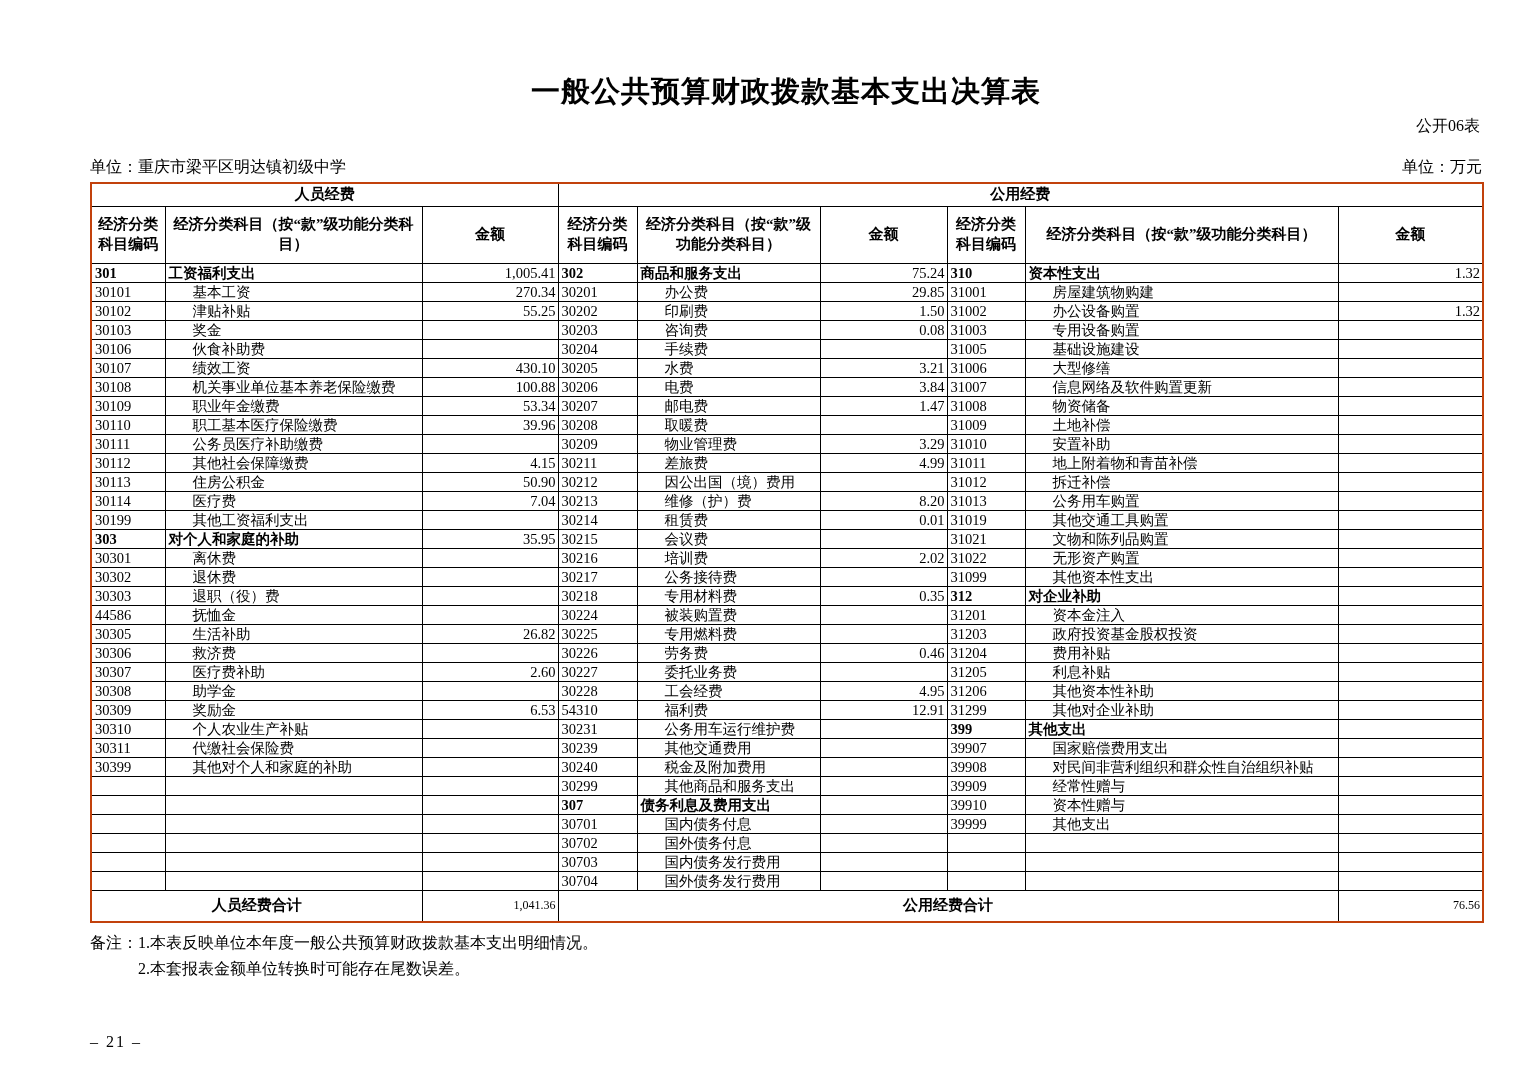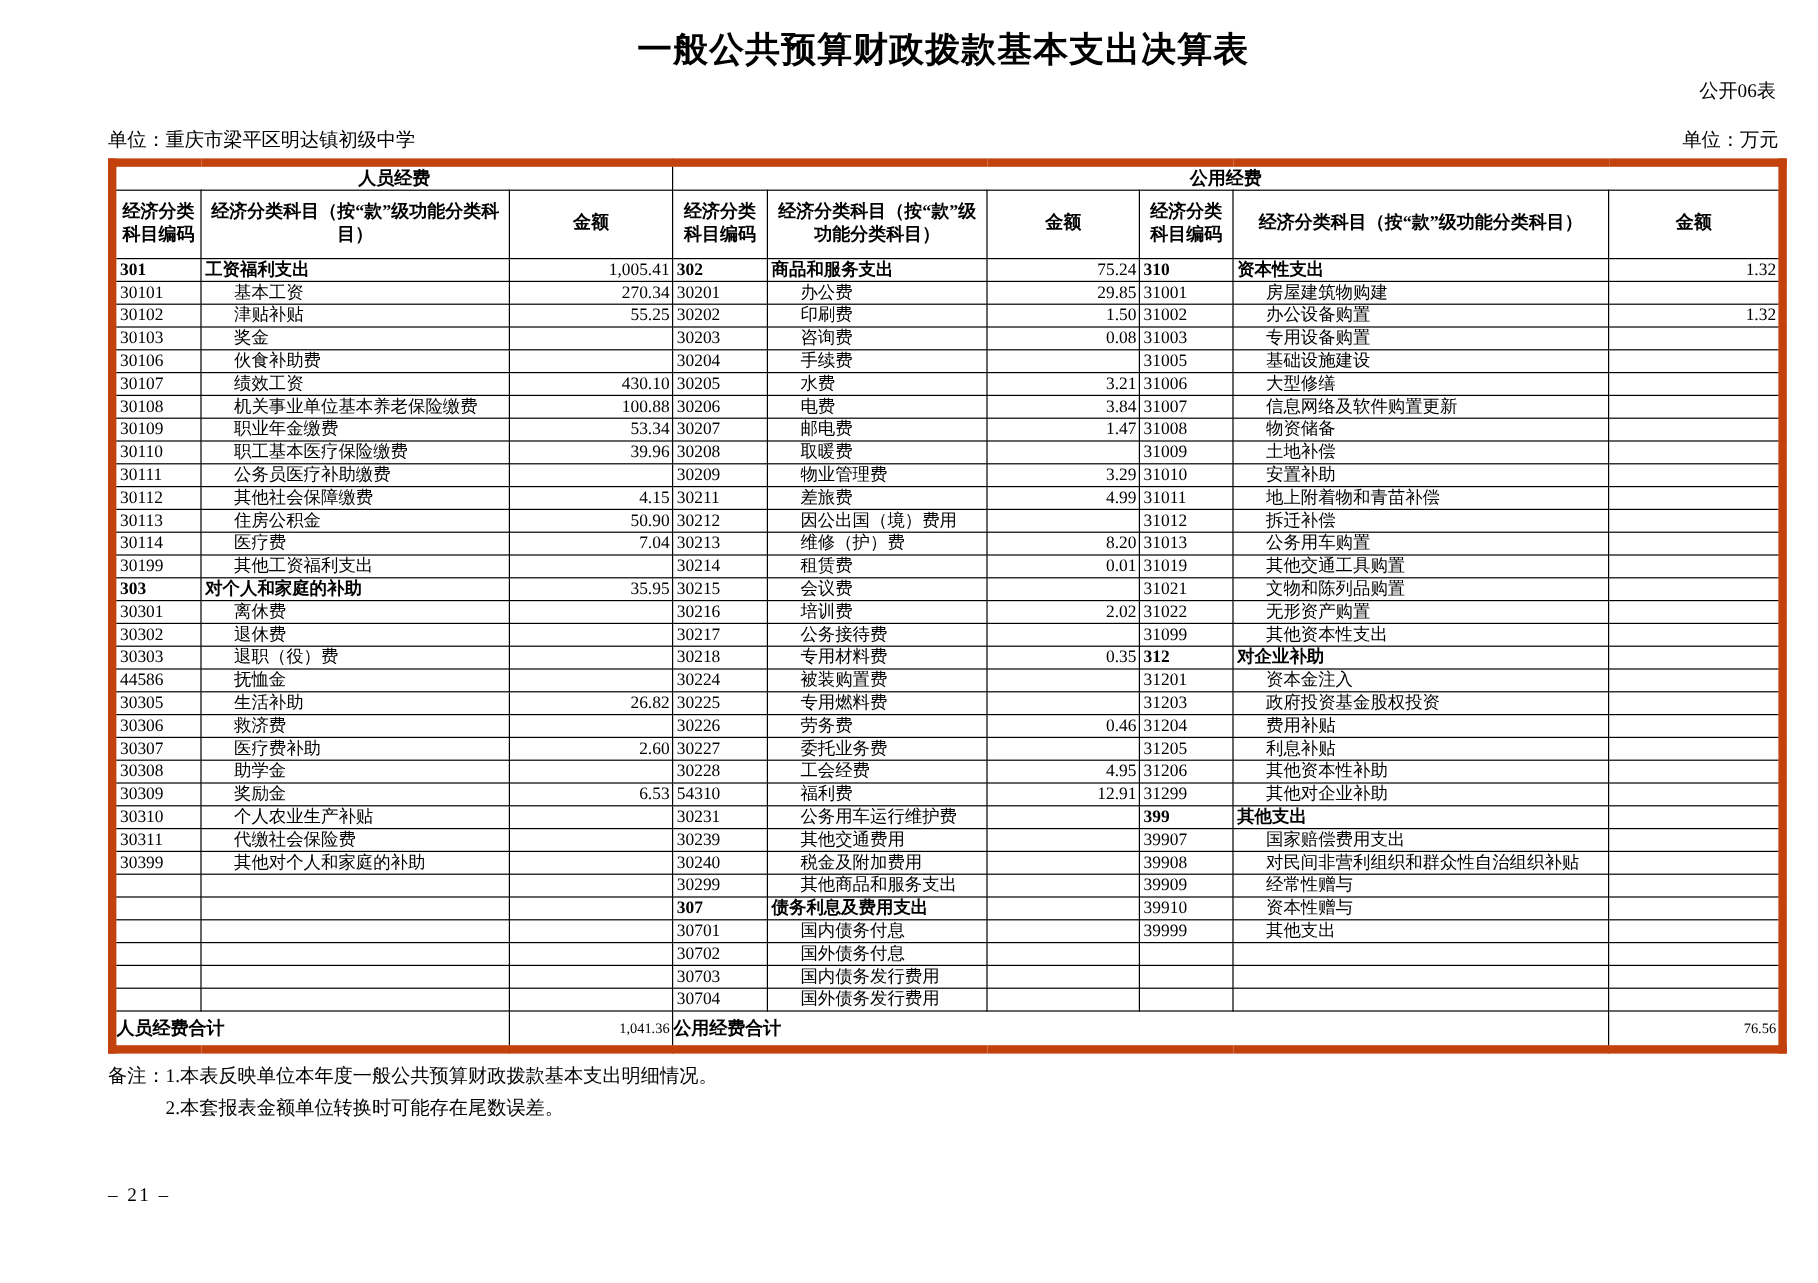--- a/index.html
+++ b/index.html
@@ -6,21 +6,21 @@
   html, body { background: #ffffff; }
   body {
     width: 1515px; height: 1069px;
     font-family: "Liberation Serif", "DejaVu Serif", serif;
     color: #000;
     overflow: hidden;
   }
   .sheet {
     width: 1392px;
     margin: 0 0 0 90px;
-    padding-top: 22px;
+    padding-top: 72px;
   }
   .doc-title {
     text-align: center;
     font-size: 29px;
     font-weight: bold;
     letter-spacing: 1px;
   }
   .form-code-line {
     text-align: right;
     font-size: 16px;
@@ -31,21 +31,21 @@
     display: flex;
     justify-content: space-between;
     font-size: 16px;
     margin-top: 20px;
     margin-bottom: 4px;
   }
   table.budget {
     border-collapse: collapse;
     table-layout: fixed;
     width: 1392px;
-    border: 7px solid #c2410c;
+    border: 2px solid #c2410c;
   }
   table.budget th, table.budget td {
     border: 1px solid #000;
     overflow: hidden;
   }
   tr.group-header th {
     height: 23px;
     font-size: 15px;
     font-weight: bold;
     text-align: center;
@@ -72,21 +72,21 @@
   td.subject.sub { padding-left: 27px; }
   td.amount { text-align: right; padding-right: 2px; }
   .bold { font-weight: bold; }
   tr.total-row td {
     height: 32px;
     font-size: 15px;
     vertical-align: middle;
   }
   tr.total-row td.total-label {
     font-weight: bold;
-    text-align: left;
+    text-align: center;
   }
   tr.total-row td.amount { font-size: 12px; margin-left: 42px; }
   .notes {
     display: flex;
     font-size: 16px;
     margin-top: 7px;
     line-height: 1.6;
   }
   .notes .note-label { white-space: nowrap; text-align: center; }
   .page-number {

